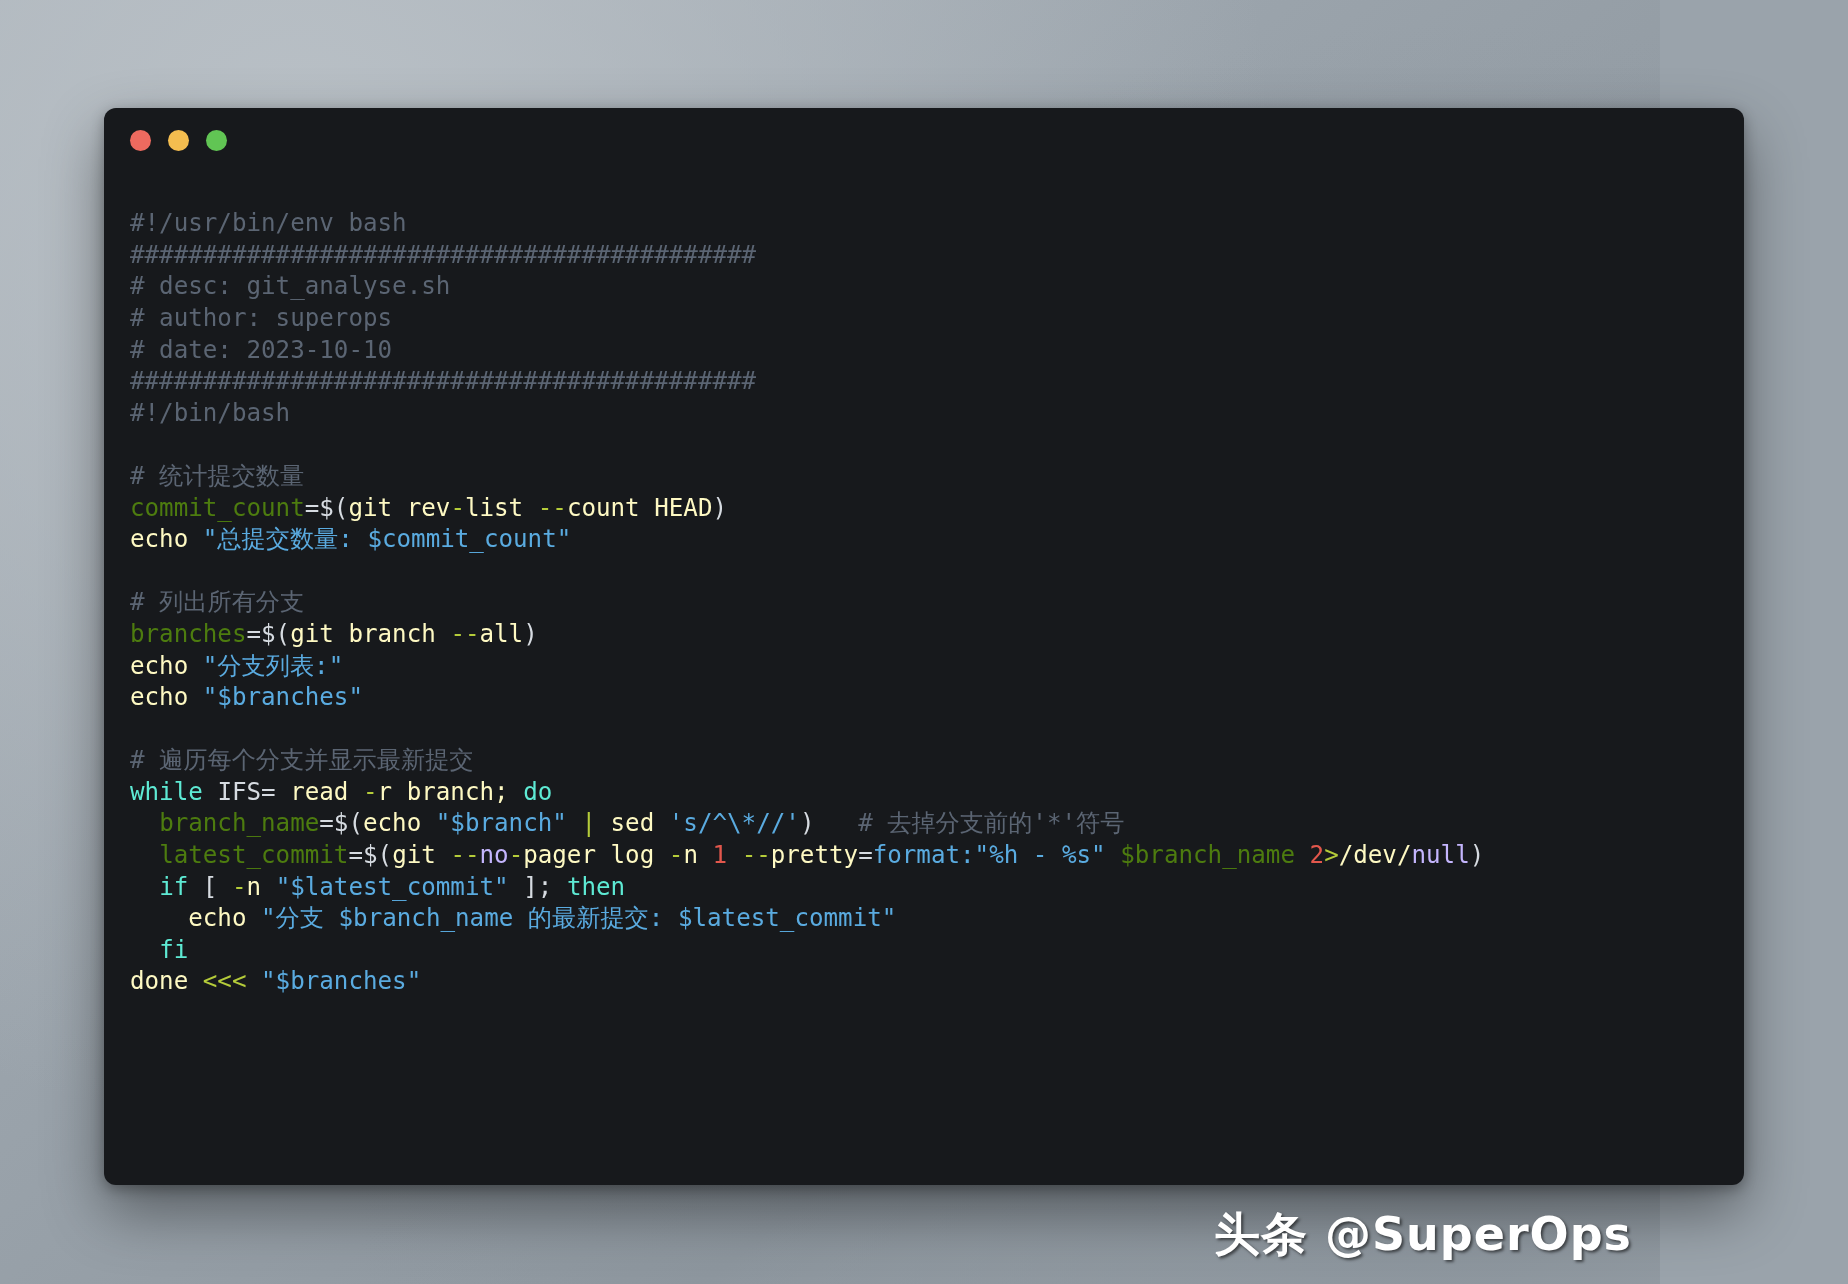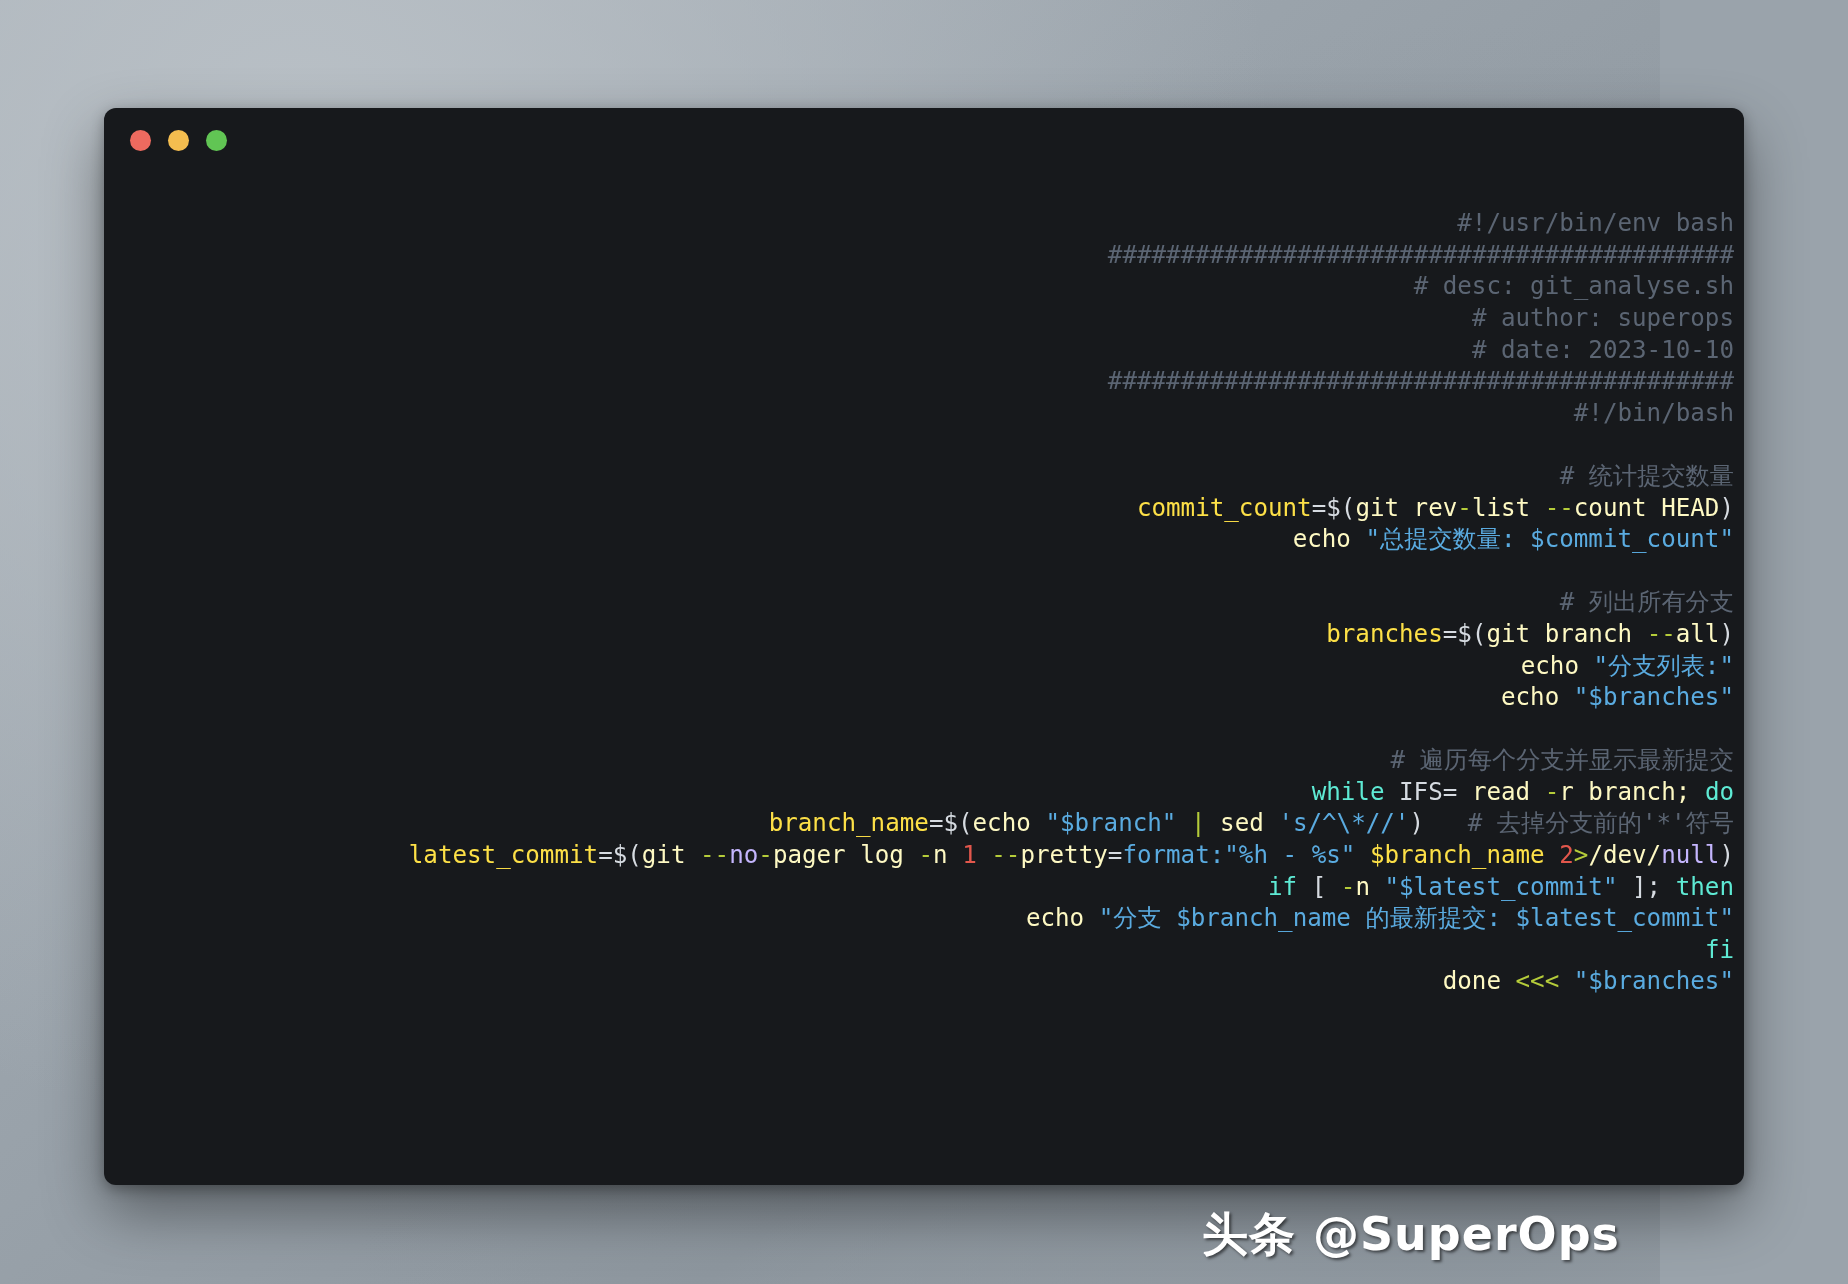--- a/index.html
+++ b/index.html
@@ -15,21 +15,20 @@
   }
 
   #desktop {
     position: relative;
     width: 1660px;
     height: 1284px;
     background:
       radial-gradient(circle at 18% 12%, #b9c0c6 0%, rgba(185,192,198,0) 55%),
       radial-gradient(circle at 88% 88%, #8b949c 0%, rgba(139,148,156,0) 60%),
       linear-gradient(140deg, #aab2b9 0%, #9ba4ac 38%, #8e979f 70%, #a3abb2 100%);
-    text-align: right;
   }
 
   #window {
     position: absolute;
     left: 104px;
     top: 108px;
     width: 1640px;
     height: 1077px;
     background: #17191c;
     border-radius: 12px;
@@ -68,31 +67,31 @@
     letter-spacing: 0px;
     white-space: pre;
     font-family: "DejaVu Sans Mono", "Liberation Mono", monospace;
     color: #cfd4d9;
   }
   .line { white-space: pre; min-height: 31.6px; }
 
   
   .cmt  { color: #5b6573; }
   .plain{ color: #d6dbe1; }
-  .var  { color: #fde047; }
+  .var  { color: #4d7c0f; }
   .cmd  { color: #fef9c3; }
   .op   { color: #b5cc3a; }
   .kw   { color: #5eead4; }
   .num  { color: #e2574c; }
   .str  { color: #5aabe0; }
   .red  { color: #c4b5fd; }
 
   #watermark {
     position: absolute;
-    right: 40px;
+    right: 28px;
     bottom: 18px;
     font-family: "DejaVu Sans", "Liberation Sans", sans-serif;
     font-size: 46px;
     font-weight: 700;
     color: #ffffff;
     text-shadow: 2px 2px 3px rgba(0,0,0,0.55);
     letter-spacing: 1px;
     white-space: nowrap;
   }
 </style>

